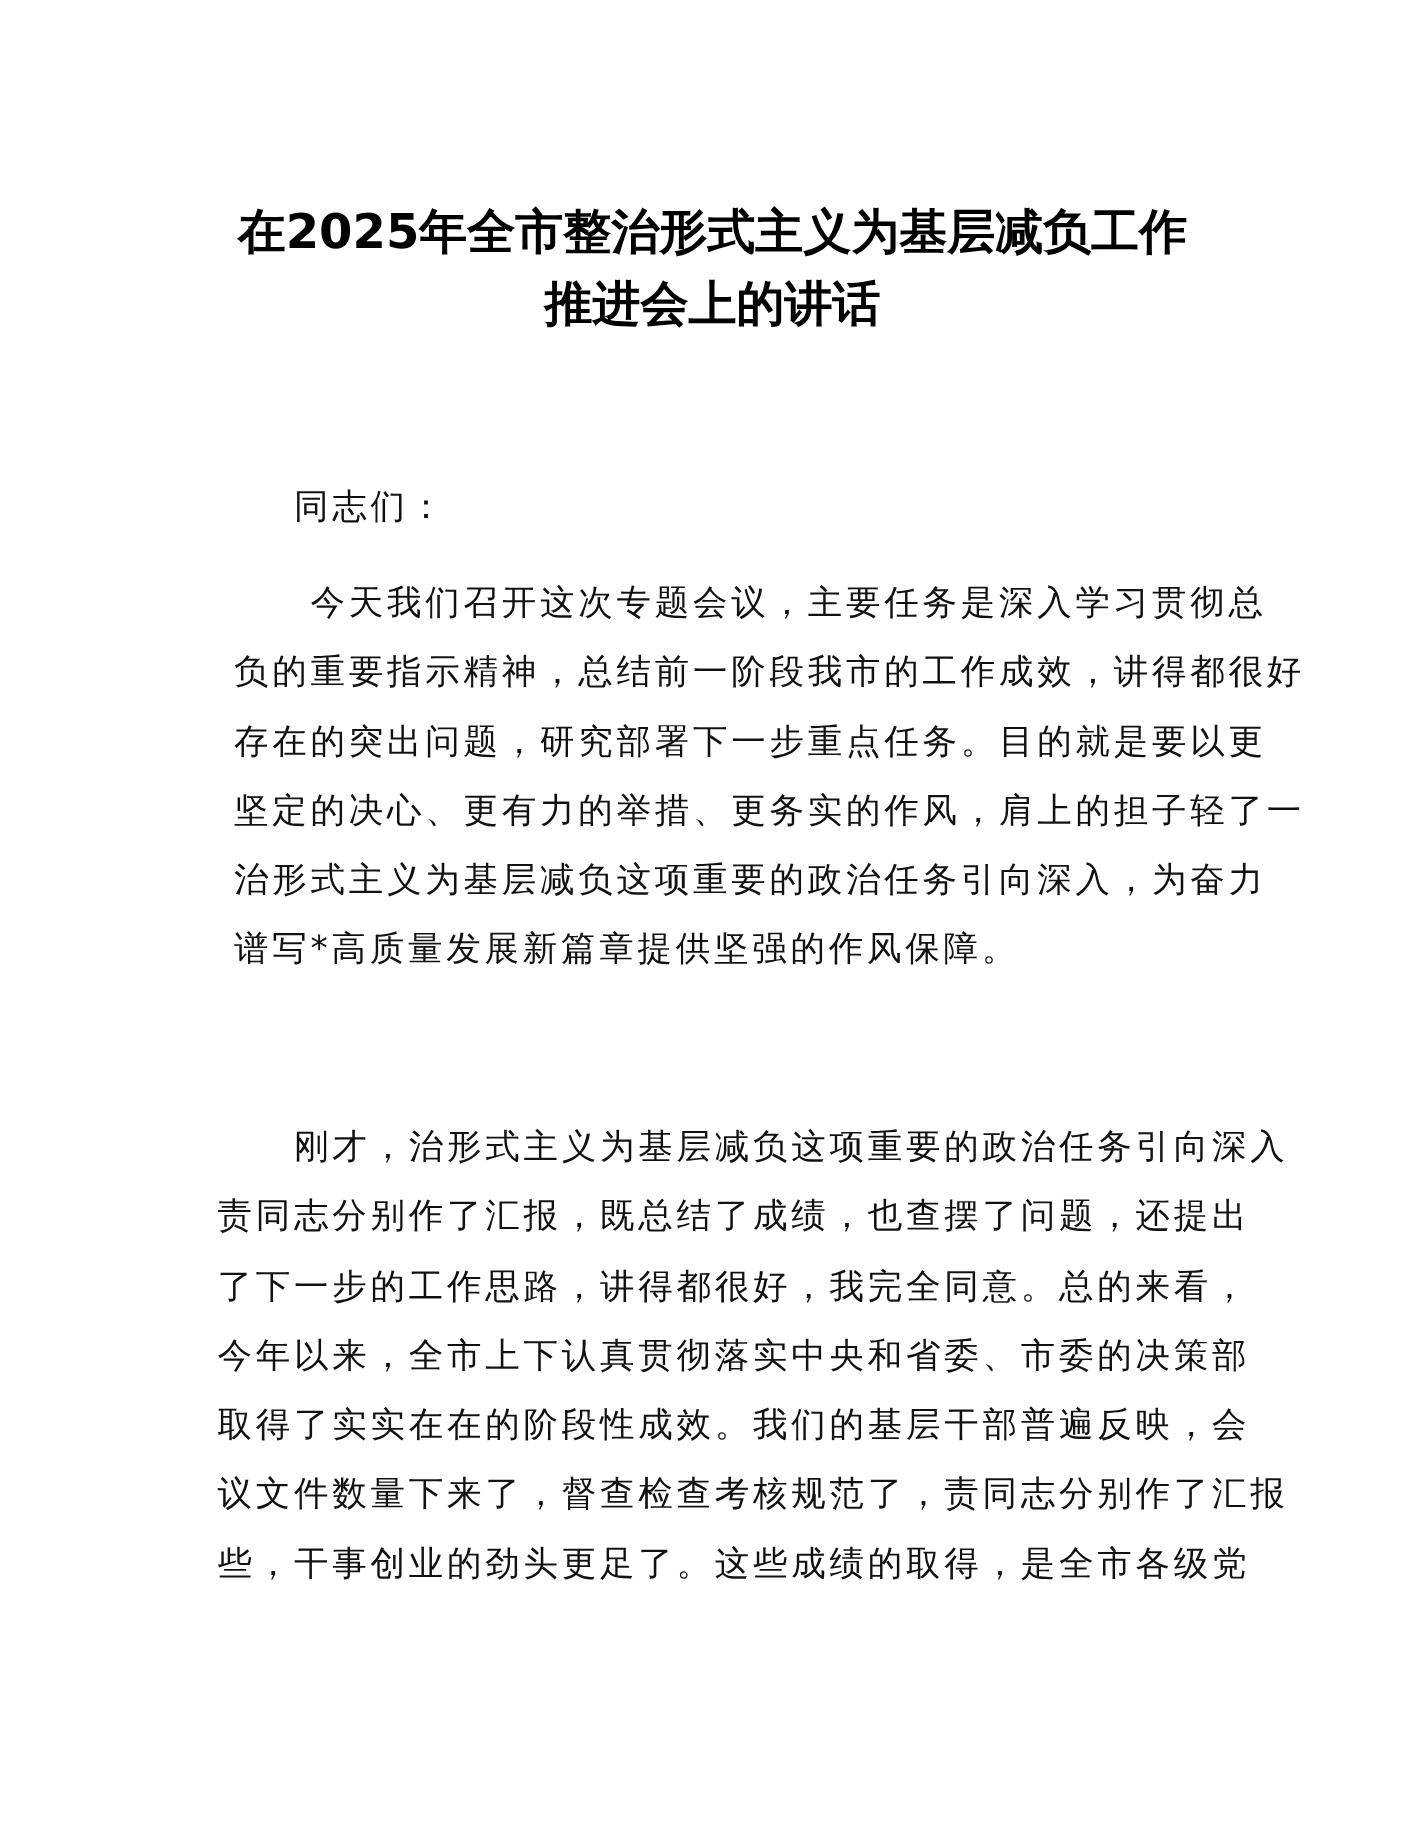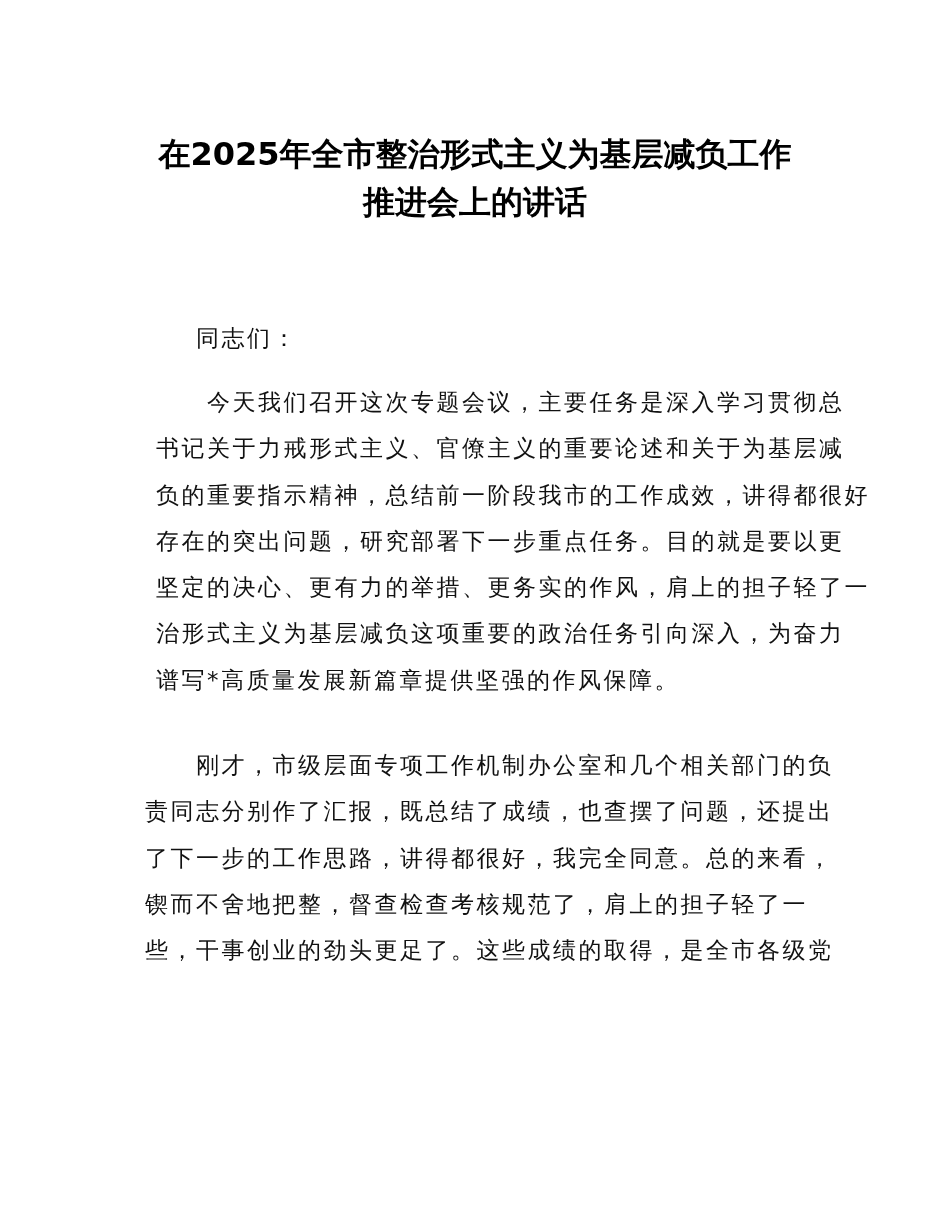--- a/index.html
+++ b/index.html
@@ -73,29 +73,30 @@
     <span class="title-line">在2025年全市整治形式主义为基层减负工作</span>
     <span class="title-line">推进会上的讲话</span>
   </div>
 
   <div class="body-text salutation">
     <span class="line indent">同志们：</span>
   </div>
 
   <div class="body-text para1">
     <span class="line indent">今天我们召开这次专题会议，主要任务是深入学习贯彻总</span>
-    <span class="line">书记关于力戒形式主义、官僚主义的重要论述和关于为基层减</span>
     <span class="line">负的重要指示精神，总结前一阶段我市的工作成效，讲得都很好</span>
     <span class="line">存在的突出问题，研究部署下一步重点任务。目的就是要以更</span>
     <span class="line">坚定的决心、更有力的举措、更务实的作风，肩上的担子轻了一</span>
     <span class="line">治形式主义为基层减负这项重要的政治任务引向深入，为奋力</span>
     <span class="line">谱写*高质量发展新篇章提供坚强的作风保障。</span>
   </div>
 
   <div class="body-text para2">
-    <span class="line indent">刚才，市级层面专项工作机制办公室和几个相关部门的负</span>
+    <span class="line indent">刚才，治形式主义为基层减负这项重要的政治任务引向深入</span>
     <span class="line">责同志分别作了汇报，既总结了成绩，也查摆了问题，还提出</span>
     <span class="line">了下一步的工作思路，讲得都很好，我完全同意。总的来看，</span>
-    <span class="line">锲而不舍地把整，督查检查考核规范了，肩上的担子轻了一</span>
+    <span class="line">今年以来，全市上下认真贯彻落实中央和省委、市委的决策部</span>
+    <span class="line">取得了实实在在的阶段性成效。我们的基层干部普遍反映，会</span>
+    <span class="line">议文件数量下来了，督查检查考核规范了，责同志分别作了汇报</span>
     <span class="line">些，干事创业的劲头更足了。这些成绩的取得，是全市各级党</span>
   </div>
 
 </div>
 
 </body></html>

